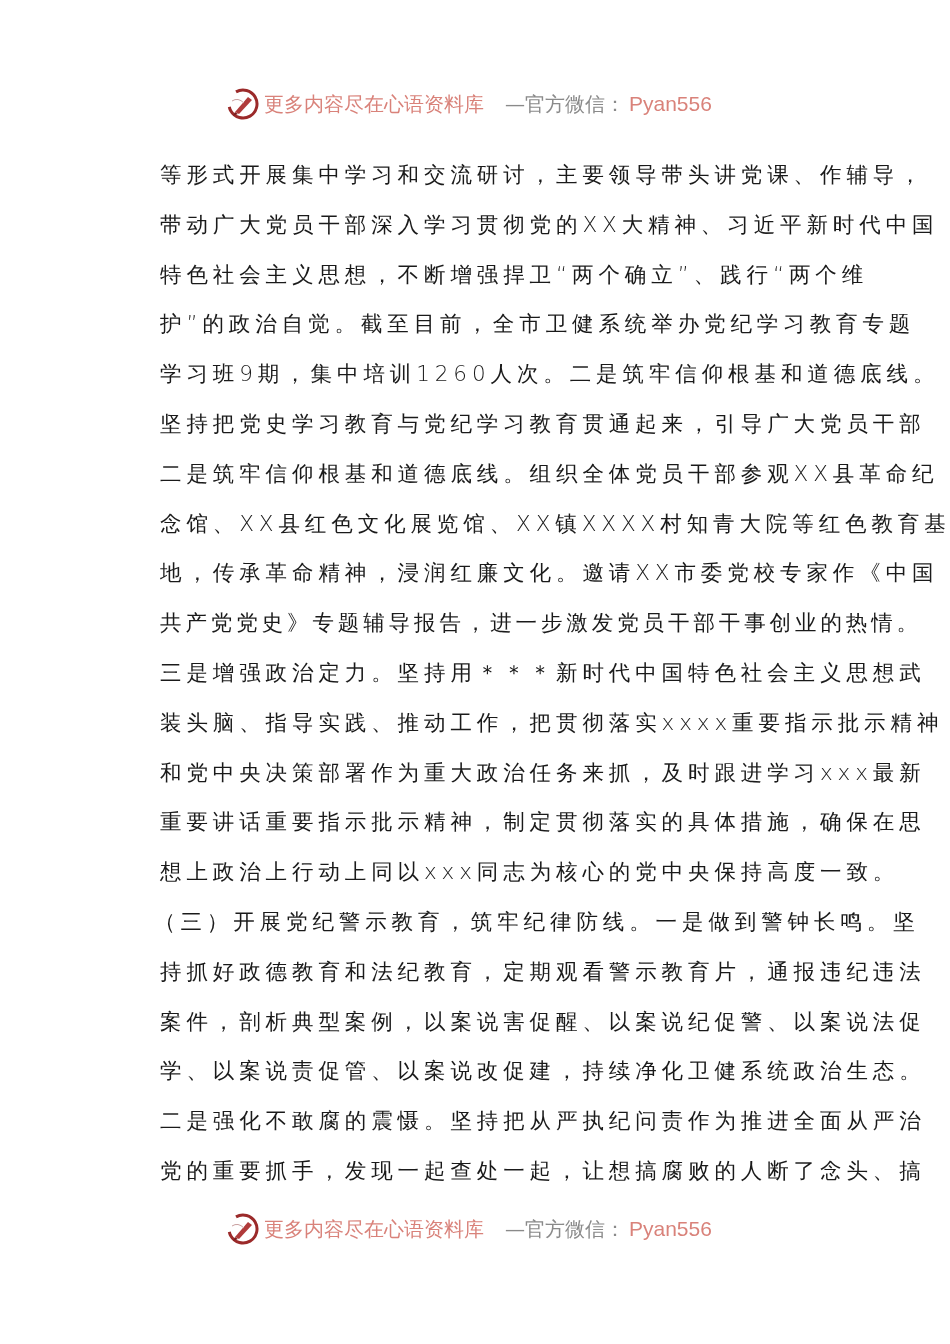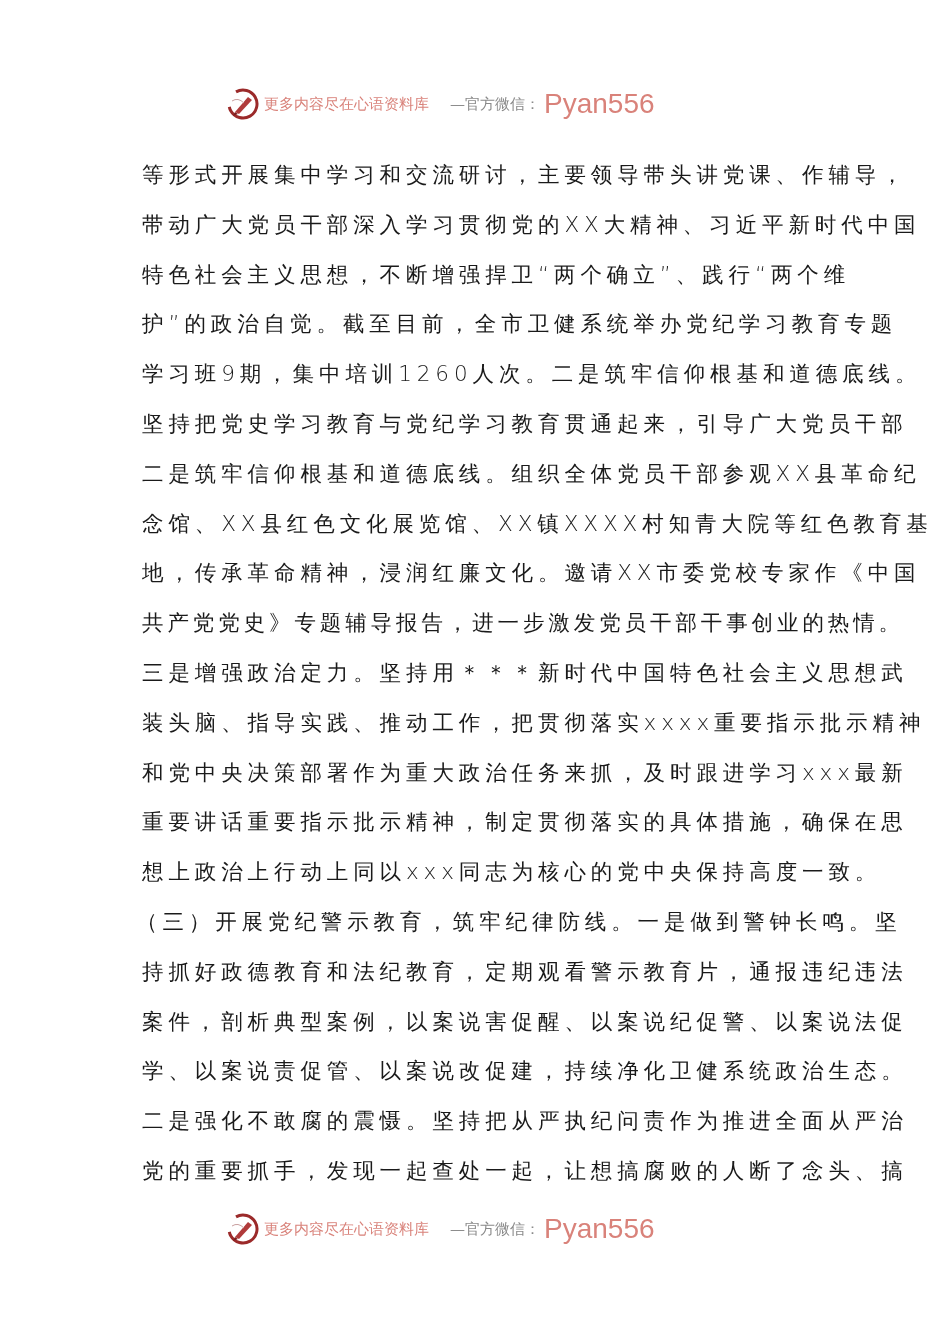--- a/index.html
+++ b/index.html
@@ -24,36 +24,36 @@
     }
     .banner.top { top: 84px; }
     .banner.bottom { top: 1209px; }
     .logo {
       width: 34px;
       height: 34px;
       margin-right: 4px;
       flex: 0 0 auto;
     }
     .banner-text {
-      font-size: 15px;
+      font-size: 20px;
       letter-spacing: 0px;
       white-space: nowrap;
       font-family: "DejaVu Serif", serif;
     }
     .banner-red { color: #d9827a; }
     .banner-gray { color: #8a8a8a; margin-left: 21px; }
     .banner-id {
       color: #d9827a;
       font-family: "Liberation Sans", sans-serif;
-      font-size: 28px;
+      font-size: 21px;
       margin-left: 4px;
     }
     .page-body {
       position: absolute;
-      left: 142px;
+      left: 160px;
       top: 150px;
       width: 680px;
     }
     .line {
       height: 49.8px;
       line-height: 49.8px;
       font-size: 21.5px;
       color: #1a1a1a;
       white-space: nowrap;
       letter-spacing: 4.9px;

